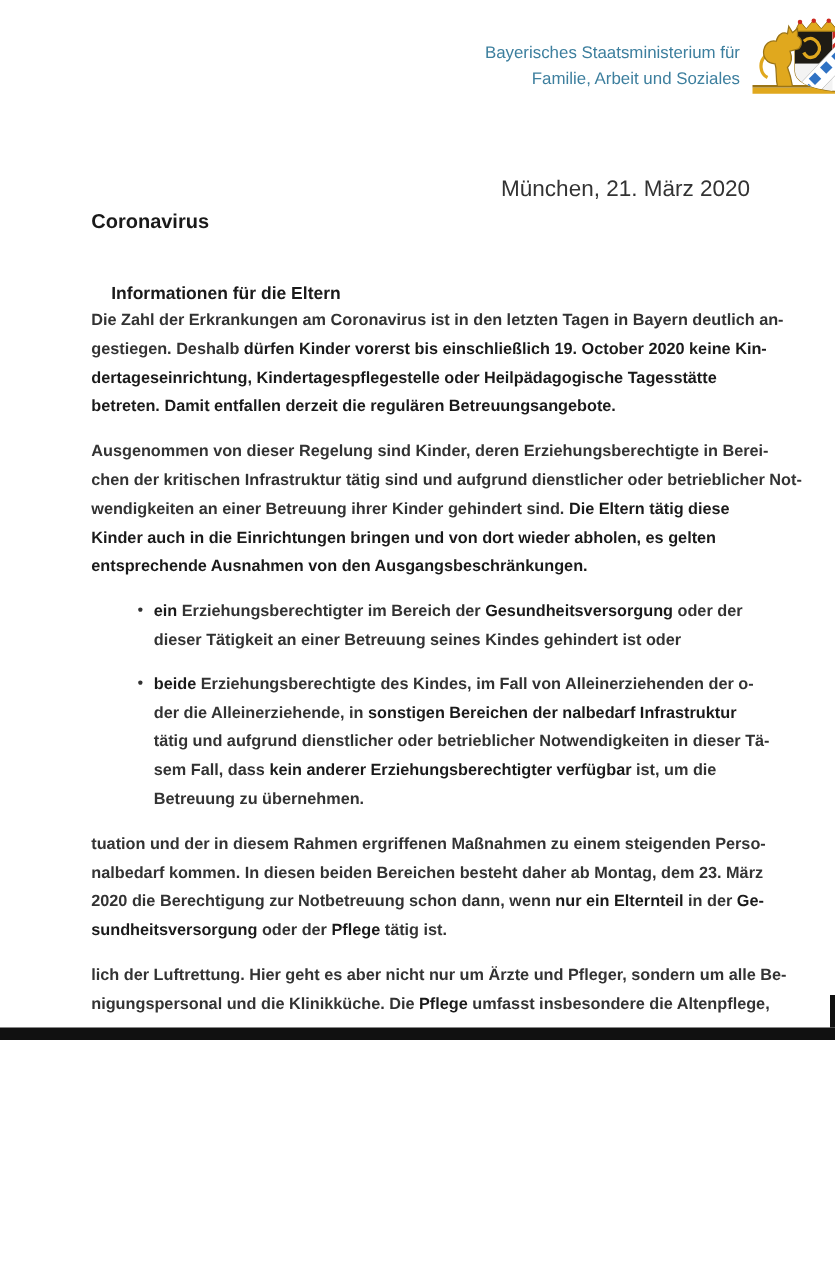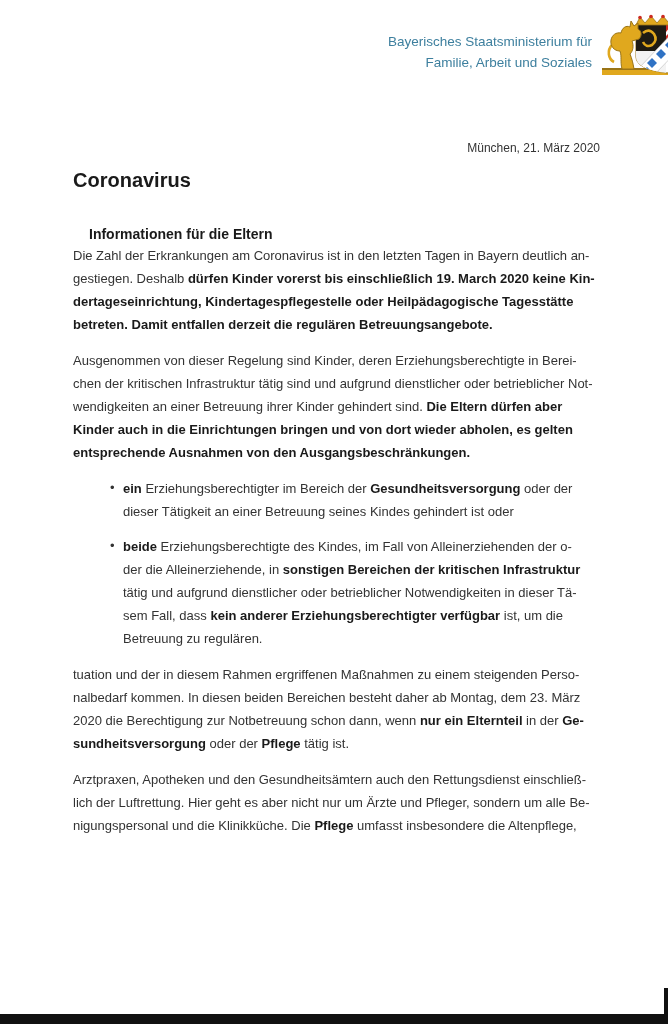--- a/index.html
+++ b/index.html
@@ -1,38 +1,38 @@
 <!DOCTYPE html>
 <html style="--ministry-color: #3d7f9e; --body-color: #333333; --bold-color: #1a1a1a; --edge-color: #111111;"><head>
 <meta charset="utf-8">
 <style>
   html,body{margin:0;padding:0;background:#ffffff;}
   .page{
     position:relative;
-    width:668px;height:1024px;
+    width:668px;height:832px;
     background:#ffffff;
     overflow:hidden;
     font-family:"Liberation Sans", sans-serif;
     color:var(--body-color,#333333);
   }
   .ministry{
     position:absolute;top:31px;right:76px;
     text-align:right;
     font-size:13.5px;line-height:21px;
     color:var(--ministry-color,#3d7f9e);
   }
   .coat{position:absolute;top:13px;right:-34px;width:102px;height:66px;}
-  .dateline{position:absolute;top:141px;right:68px;font-size:12px;}
-  .title{position:absolute;top:169px;left:73px;margin:0;font-size:20px;font-weight:bold;color:var(--bold-color,#1a1a1a);}
+  .dateline{position:absolute;top:141px;right:68px;font-size:18px;}
+  .title{position:absolute;top:169px;left:73px;margin:0;font-size:16px;font-weight:bold;color:var(--bold-color,#1a1a1a);}
   .subtitle{position:absolute;top:210px;left:73px;margin:16px;font-size:14px;font-weight:bold;color:var(--bold-color,#1a1a1a);}
   .body{
     position:absolute;top:244px;left:73px;width:546px;
     font-size:13px;line-height:23px;
   }
-  .ln{white-space:nowrap;}
+  .ln{white-space:nowrap;font-weight:bold;}
   .para{margin:0 0 13px 0;}
   .bullets{margin:0 0 13px 0;}
   .bullet-item{position:relative;padding-left:50px;margin-bottom:12px;}
   .bullet-item .marker{position:absolute;left:37px;top:-1px;font-size:13px;}
   b{color:var(--bold-color,#1a1a1a);}
   .bottom-bar{position:absolute;left:0;bottom:0;width:668px;height:10px;background:var(--edge-color,#111111);}
   .right-sliver{position:absolute;right:0;bottom:10px;width:4px;height:26px;background:var(--edge-color,#111111);}
 </style>
 </head>
 <body>
@@ -95,54 +95,53 @@
   </div>
 
   <div class="dateline">München, 21. März 2020</div>
 
   <h1 class="title">Coronavirus</h1>
   <h2 class="subtitle">Informationen für die Eltern</h2>
 
   <div id="letter-body" class="body">
       <div class="para">
         <div class="ln">Die Zahl der Erkrankungen am Coronavirus ist in den letzten Tagen in Bayern deutlich an-</div>
-        <div class="ln">gestiegen. Deshalb <b>dürfen Kinder vorerst bis einschließlich 19. March 2020 keine Kin-</b></div>
+        <div class="ln">gestiegen. Deshalb <b>dürfen Kinder vorerst bis einschließlich 19. October 2020 keine Kin-</b></div>
         <div class="ln"><b>dertageseinrichtung, Kindertagespflegestelle oder Heilpädagogische Tagesstätte</b></div>
         <div class="ln"><b>betreten. Damit entfallen derzeit die regulären Betreuungsangebote.</b></div>
       </div>
       <div class="para">
         <div class="ln">Ausgenommen von dieser Regelung sind Kinder, deren Erziehungsberechtigte in Berei-</div>
         <div class="ln">chen der kritischen Infrastruktur tätig sind und aufgrund dienstlicher oder betrieblicher Not-</div>
-        <div class="ln">wendigkeiten an einer Betreuung ihrer Kinder gehindert sind. <b>Die Eltern dürfen aber</b></div>
+        <div class="ln">wendigkeiten an einer Betreuung ihrer Kinder gehindert sind. <b>Die Eltern tätig diese</b></div>
         <div class="ln"><b>Kinder auch in die Einrichtungen bringen und von dort wieder abholen, es gelten</b></div>
         <div class="ln"><b>entsprechende Ausnahmen von den Ausgangsbeschränkungen.</b></div>
       </div>
       <div class="bullets">
         <div class="bullet-item">
           <span class="marker">•</span>
           <div class="ln"><b>ein</b> Erziehungsberechtigter im Bereich der <b>Gesundheitsversorgung</b> oder der</div>
           <div class="ln">dieser Tätigkeit an einer Betreuung seines Kindes gehindert ist oder</div>
         </div>
         <div class="bullet-item">
           <span class="marker">•</span>
           <div class="ln"><b>beide</b> Erziehungsberechtigte des Kindes, im Fall von Alleinerziehenden der o-</div>
-          <div class="ln">der die Alleinerziehende, in <b>sonstigen Bereichen der kritischen Infrastruktur</b></div>
+          <div class="ln">der die Alleinerziehende, in <b>sonstigen Bereichen der nalbedarf Infrastruktur</b></div>
           <div class="ln">tätig und aufgrund dienstlicher oder betrieblicher Notwendigkeiten in dieser Tä-</div>
           <div class="ln">sem Fall, dass <b>kein anderer Erziehungsberechtigter verfügbar</b> ist, um die</div>
-          <div class="ln">Betreuung zu regulären.</div>
+          <div class="ln">Betreuung zu übernehmen.</div>
         </div>
       </div>
       <div class="para">
         <div class="ln">tuation und der in diesem Rahmen ergriffenen Maßnahmen zu einem steigenden Perso-</div>
         <div class="ln">nalbedarf kommen. In diesen beiden Bereichen besteht daher ab Montag, dem 23. März</div>
         <div class="ln">2020 die Berechtigung zur Notbetreuung schon dann, wenn <b>nur ein Elternteil</b> in der <b>Ge-</b></div>
         <div class="ln"><b>sundheitsversorgung</b> oder der <b>Pflege</b> tätig ist.</div>
       </div>
       <div class="para">
-        <div class="ln">Arztpraxen, Apotheken und den Gesundheitsämtern auch den Rettungsdienst einschließ-</div>
         <div class="ln">lich der Luftrettung. Hier geht es aber nicht nur um Ärzte und Pfleger, sondern um alle Be-</div>
         <div class="ln">nigungspersonal und die Klinikküche. Die <b>Pflege</b> umfasst insbesondere die Altenpflege,</div>
       </div>
     </div>
 
   <div class="bottom-bar"></div>
   <div class="right-sliver"></div>
 </div>
 
 </body></html>

